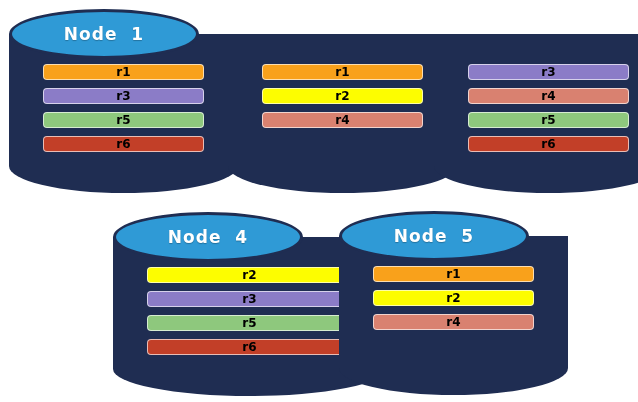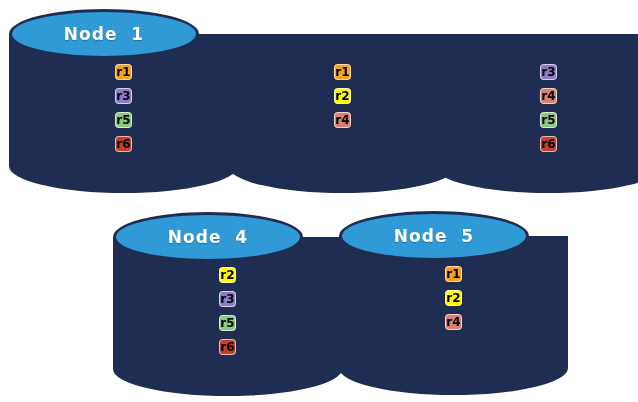--- a/index.html
+++ b/index.html
@@ -52,40 +52,39 @@
     text-shadow: 0 1px 1px rgba(0,0,0,0.25);
   }
   .bars {
     position: absolute;
     left: 34px;
     right: 34px;
     top: 55px;
     display: flex;
     flex-direction: column;
     gap: 8px;
-    align-items: center;
   }
   .bar {
     height: 16px;
     box-sizing: border-box;
     border: 1px solid rgba(255,255,255,0.65);
     border-radius: 4px;
     display: flex;
     align-items: center;
     justify-content: center;
     color: #000000;
     font-weight: bold;
     font-size: 12px;
     line-height: 1;
   }
   
   .pos-n1 { left: 9px;   top: 9px; }
   .pos-n2 { left: 228px; top: 9px; }
   .pos-n3 { left: 434px; top: 9px; }
-  .pos-n4 { left: 113px; top: 212px; }
+  .pos-n4 { left: 113px; top: 212px; padding-left: 44px; }
   .pos-n5 { left: 339px; top: 211px; }
 </style>
 </head>
 <body>
 
 <div class="canvas">
 
   <div class="cylinder pos-n1">
     <div class="cyl-body"></div>
     <div class="cyl-top">

